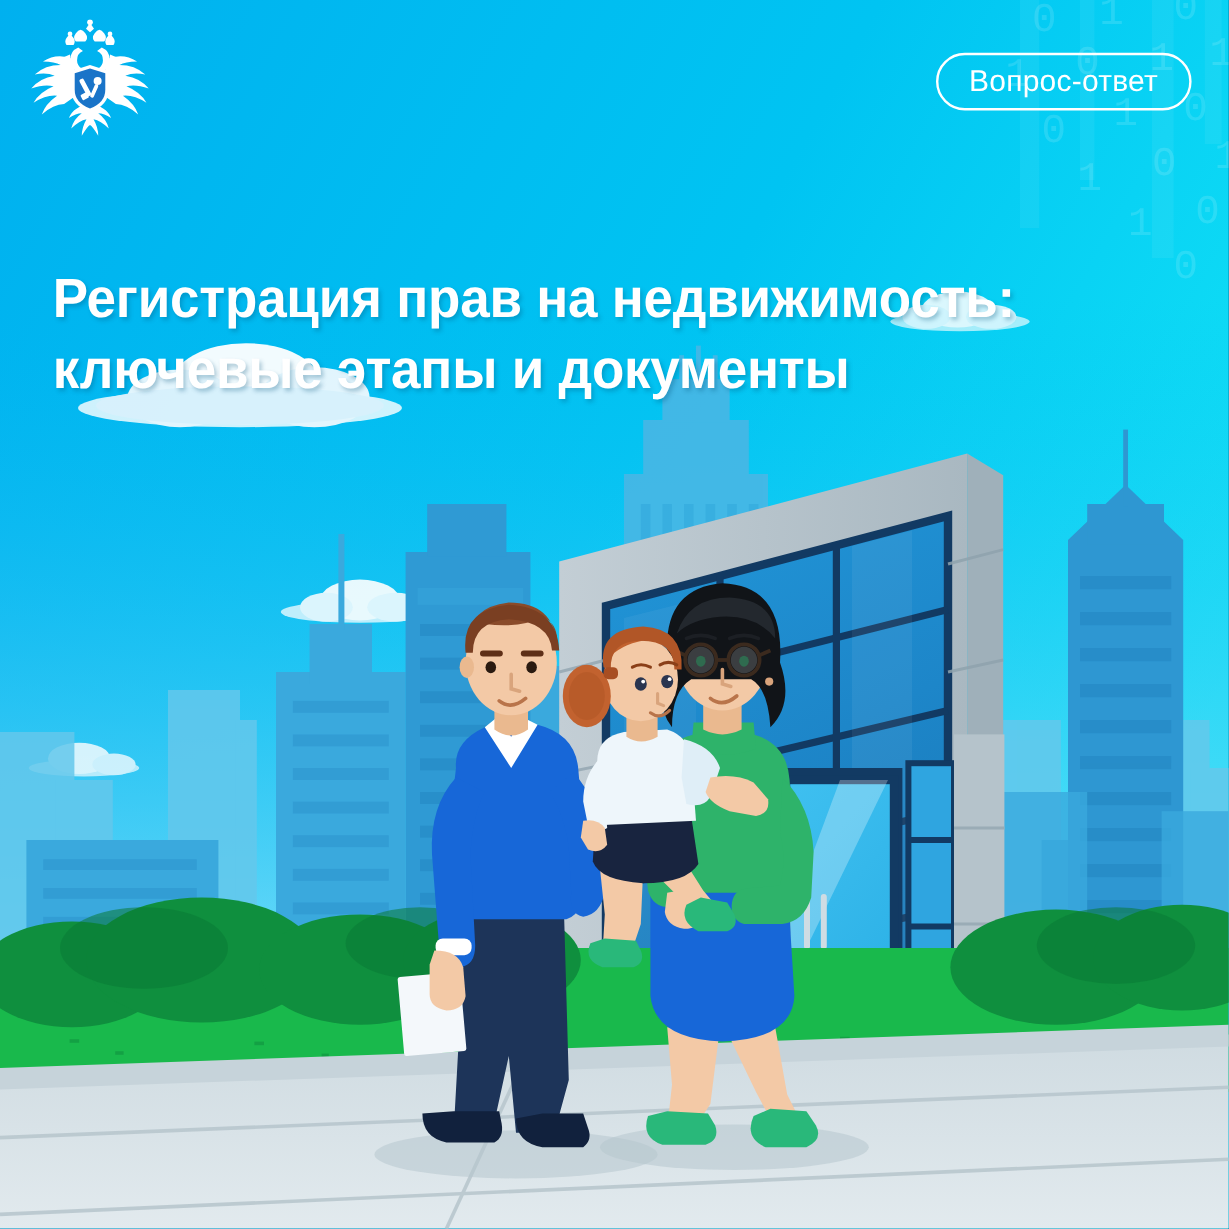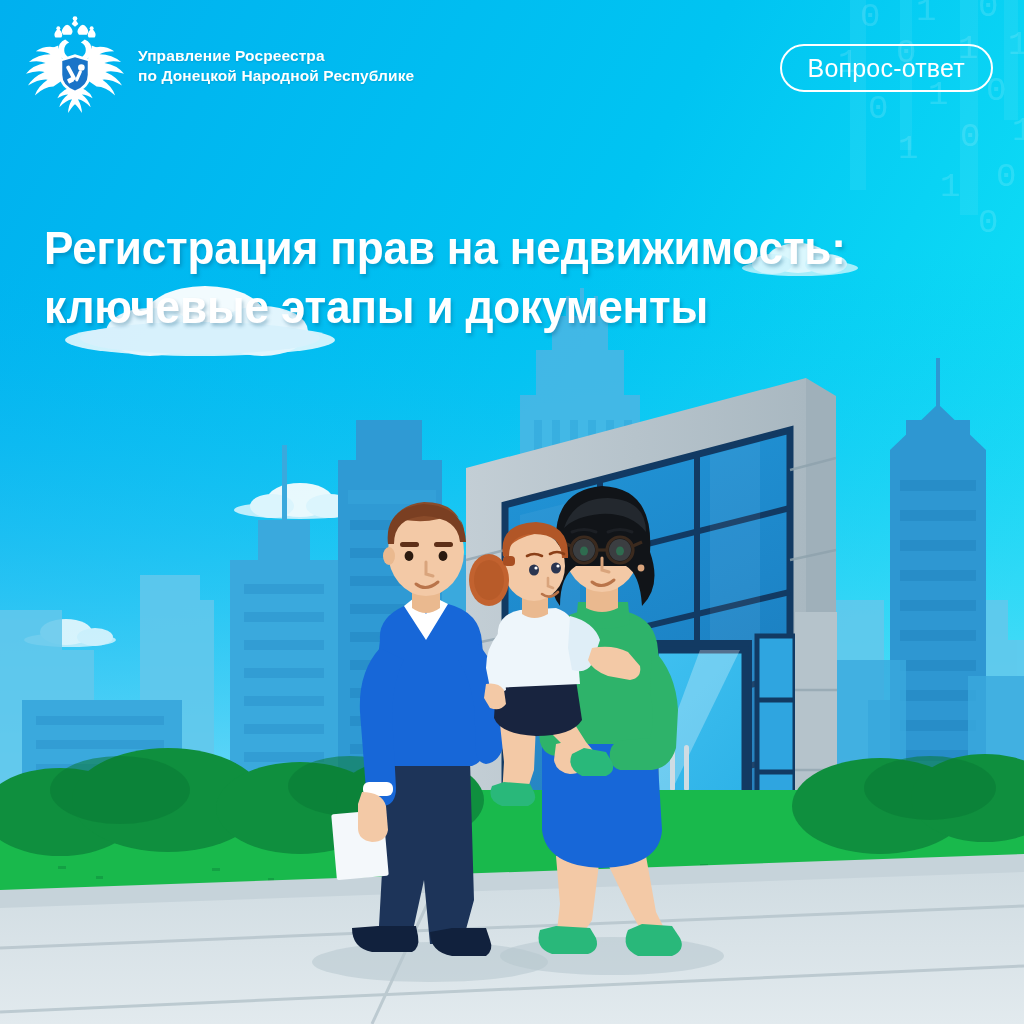--- a/index.html
+++ b/index.html
@@ -525,24 +525,20 @@
           <path d="M50 42 l13 4 v14 q0 11-13 16 q-13-5-13-16 V46z" fill="#1a74c8"></path>
 
           <g fill="#ffffff">
             <rect x="44" y="50" width="4" height="16" rx="1.6" transform="rotate(-28 46 58)"></rect>
             <circle cx="56.5" cy="52.5" r="3.4"></circle>
             <rect x="52" y="55" width="3.2" height="12" rx="1.4" transform="rotate(24 53.6 61)"></rect>
             <rect x="42.5" y="63" width="6" height="5" rx="1" transform="rotate(-28 45.5 65.5)"></rect>
           </g>
         </g>
       </svg>
-      <div class="brand-text">
-        <span>Управление Росреестра</span>
-        <span class="l2">по Донецкой Народной Республике</span>
-      </div>
     </div>
 
     <div class="badge">Вопрос-ответ</div>
   </div>
 
   <div class="title">
     <span>Регистрация прав на недвижимость:</span>
     <span class="t2">ключевые этапы и документы</span>
   </div>
 

